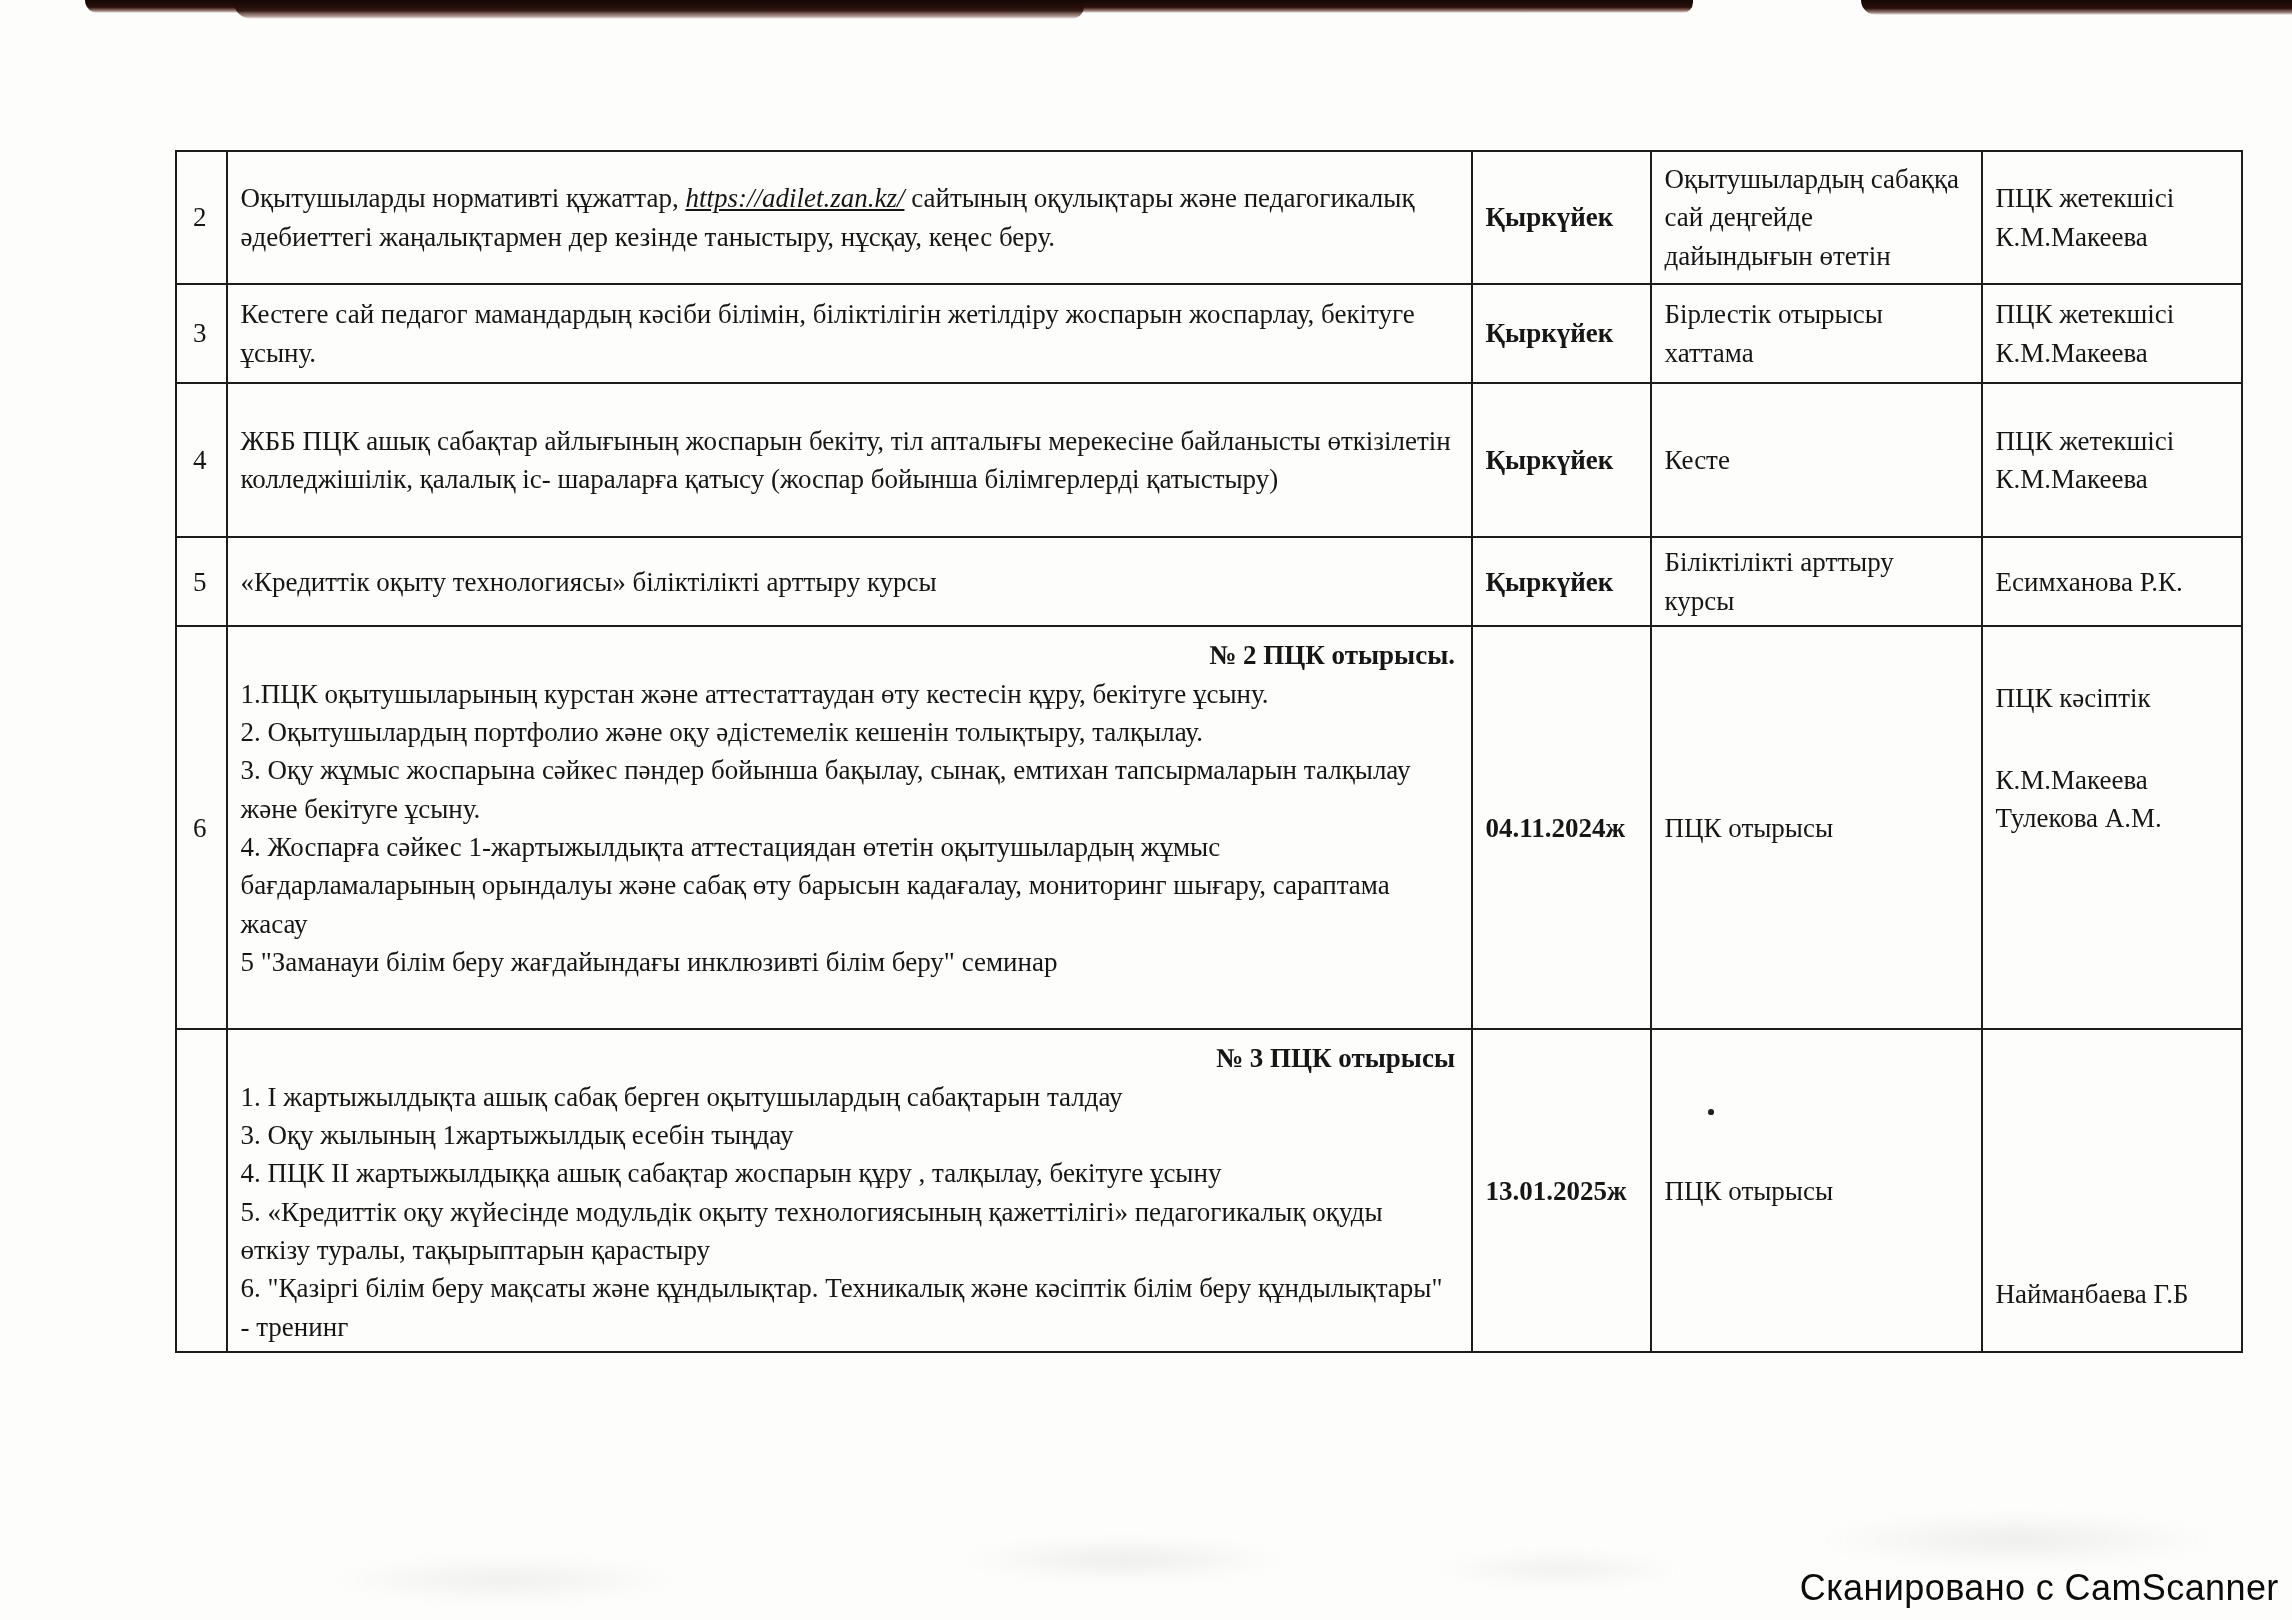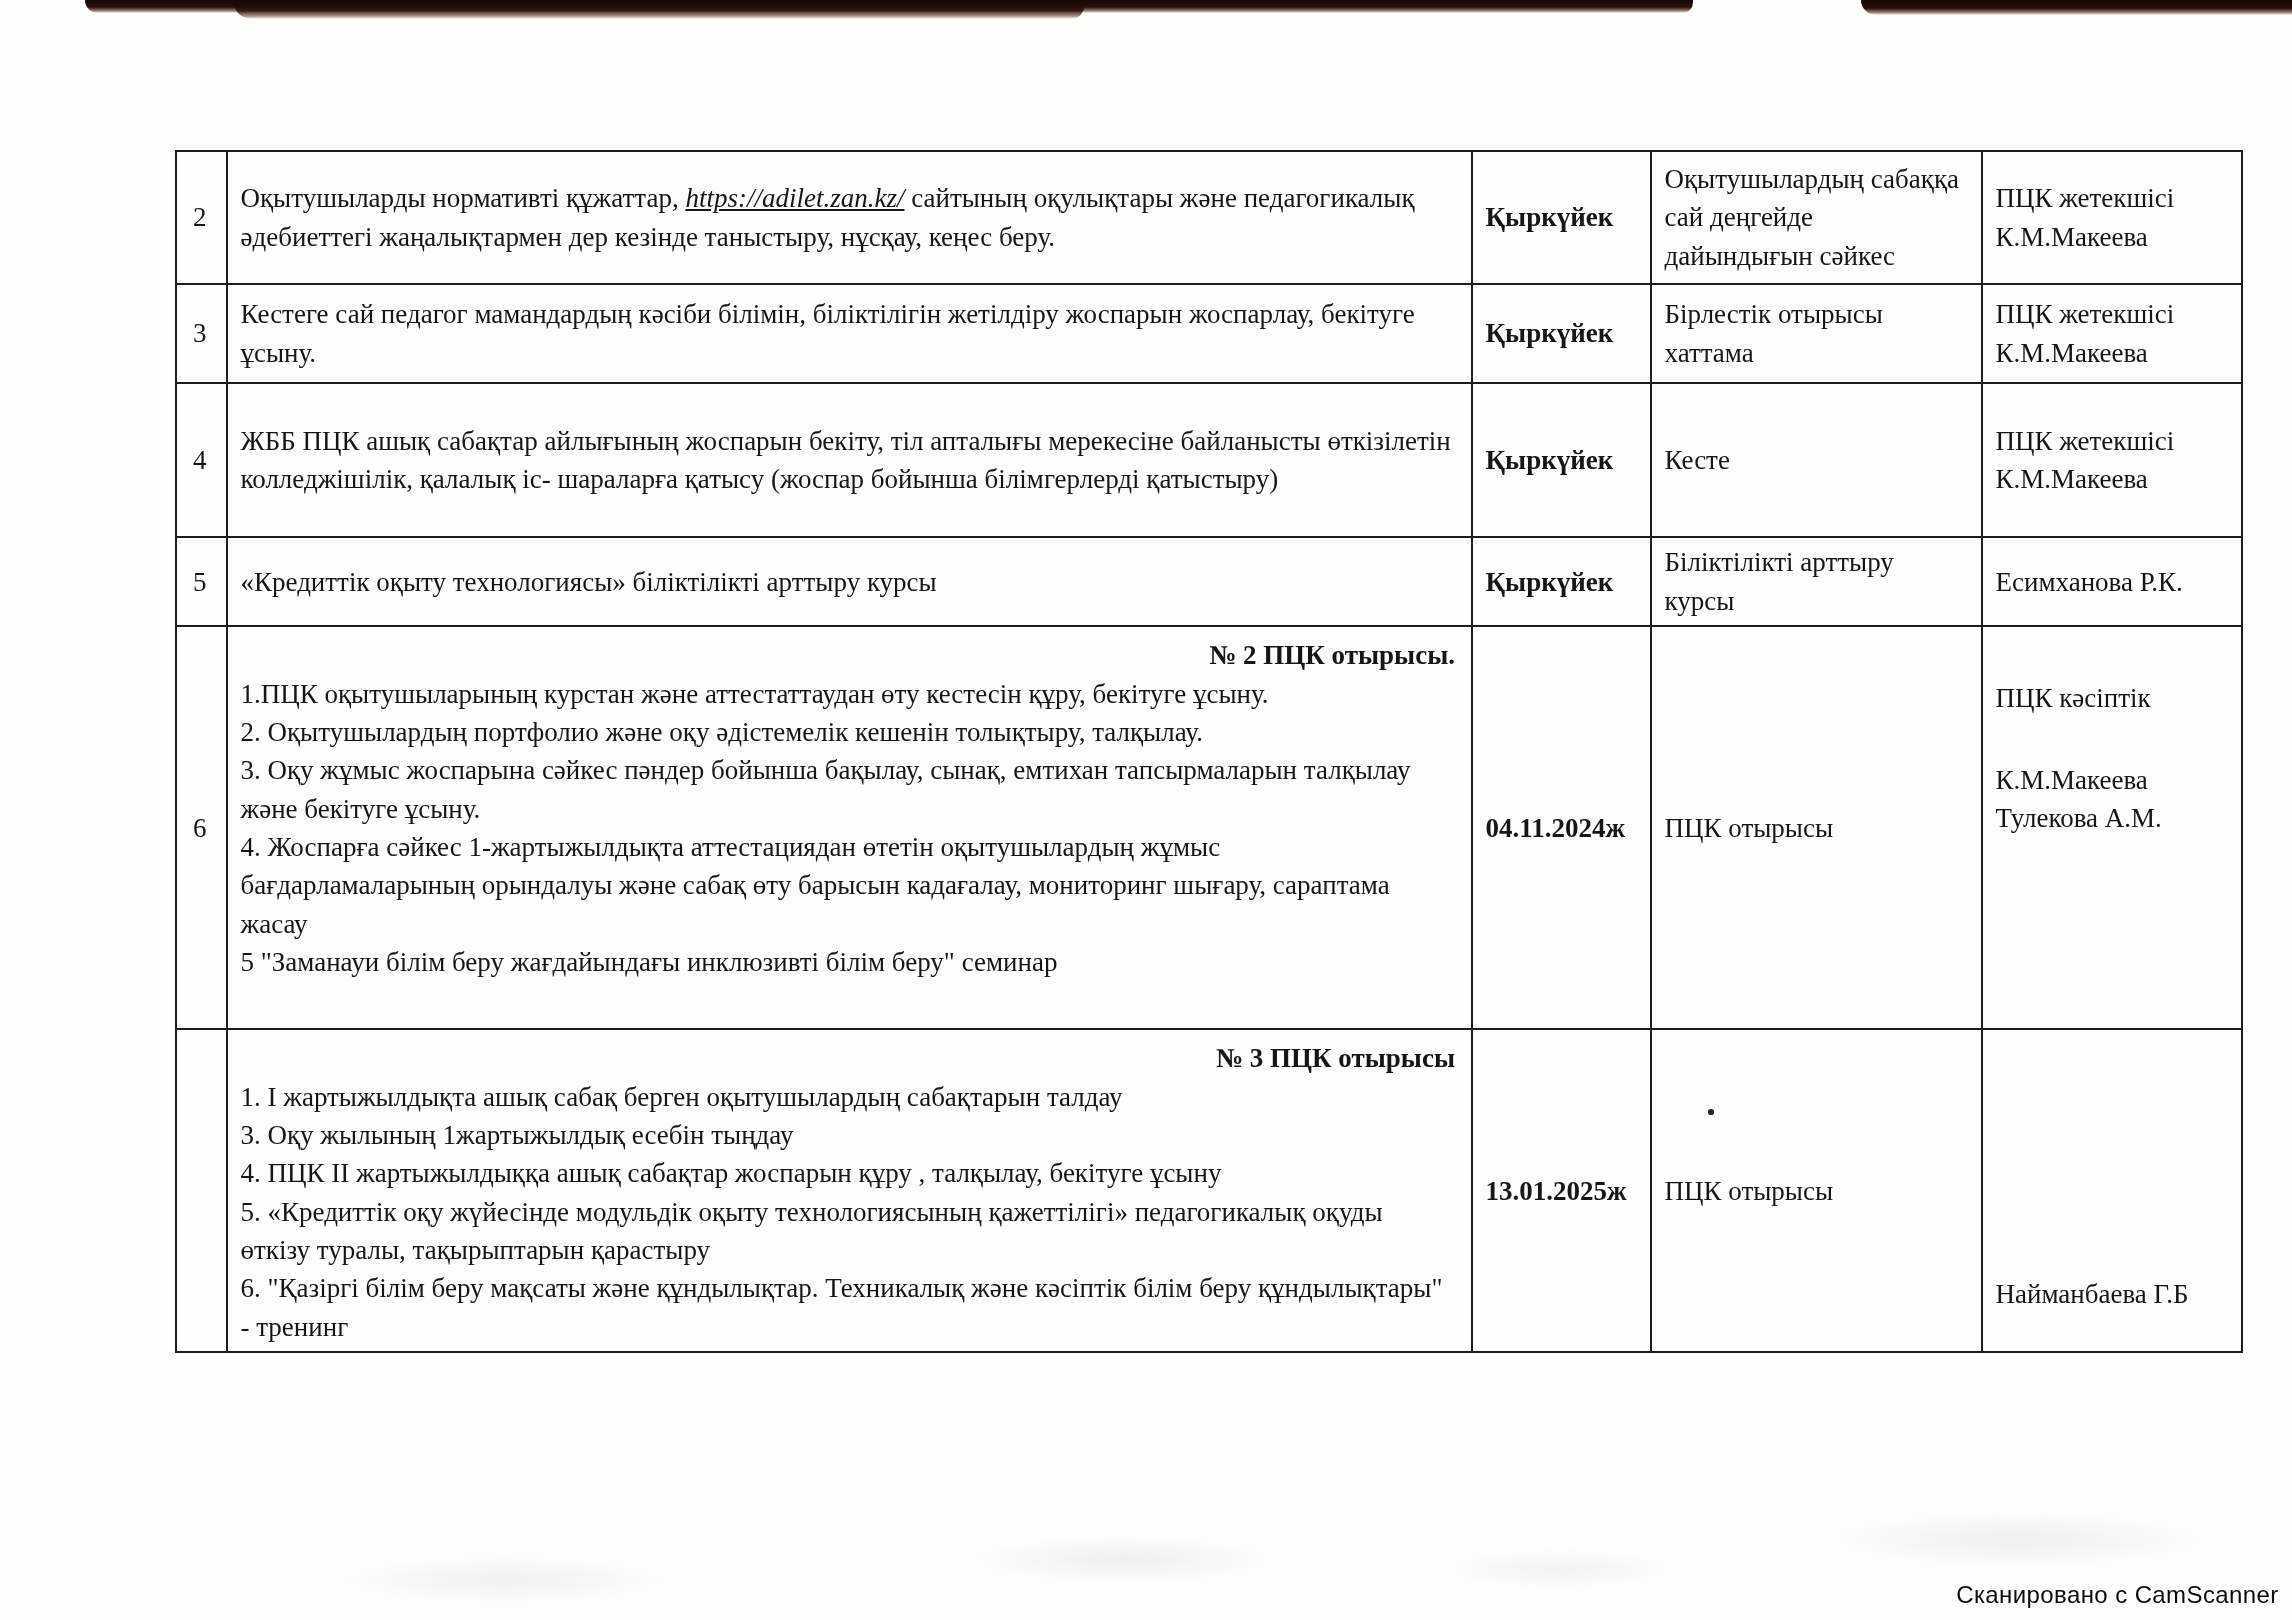--- a/index.html
+++ b/index.html
@@ -51,21 +51,21 @@
   .resp-block { }
   .resp-l2 { margin-top:43px; }
   .resp-l3 { }
   td.resp-bottom { vertical-align:bottom !important; padding-bottom:38px !important;margin-left:10px; }
   td.rel { position:relative; }
   .ink-dot { position:absolute; left:56px; top:79px; width:6.3px; height:5.4px; background:#222; border-radius:50%; }
 
   .watermark {
     position:absolute; right:14.3px; bottom:10.7px;
     font-family:"Liberation Sans","DejaVu Sans",sans-serif;
-    font-size:24px; color:#0c0c0c; letter-spacing:0.4px;
+    font-size:36px; color:#0c0c0c; letter-spacing:0.4px;
   }
 </style>
 </head>
 <body>
 
 <div class="page">
 
   <div class="band band-a"></div>
   <div class="band band-b"></div>
   <div class="band band-c"></div>
@@ -79,21 +79,21 @@
       <col style="width:260px">
     </colgroup>
 
     <tbody>
         <tr style="height:133px">
       <td class="num">2</td>
       <td>
         <span>Оқытушыларды  нормативті құжаттар, </span><span class="link">https://adilet.zan.kz/</span><span> сайтының оқулықтары және  педагогикалық әдебиеттегі жаңалықтармен дер кезінде таныстыру, нұсқау, кеңес беру.</span>
       </td>
       <td class="date">Қыркүйек</td>
-      <td class="result">Оқытушылардың сабаққа сай деңгейде дайындығын сәйкес</td>
+      <td class="result">Оқытушылардың сабаққа сай деңгейде дайындығын өтетін</td>
       <td class="resp">ПЦК  жетекшісі К.М.Макеева</td>
     </tr>
 
     <tr style="height:99px">
       <td class="num">3</td>
       <td>Кестеге сай педагог мамандардың кәсіби білімін, біліктілігін  жетілдіру жоспарын жоспарлау, бекітуге  ұсыну.</td>
       <td class="date">Қыркүйек</td>
       <td class="result">Бірлестік отырысы хаттама</td>
       <td class="resp">ПЦК  жетекшісі К.М.Макеева</td>
     </tr>

